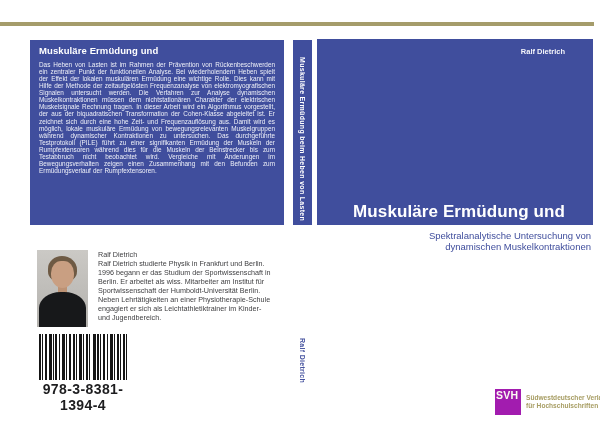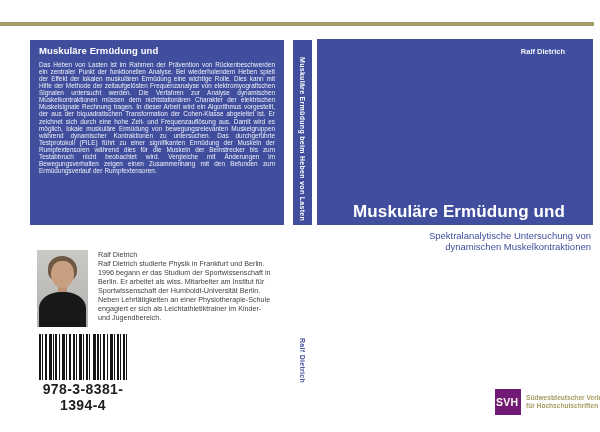--- a/index.html
+++ b/index.html
@@ -67,22 +67,22 @@
     font-size:17px; font-weight:bold; line-height:18.5px; color:#ffffff; letter-spacing:0.1px;
   }
   .subtitle {
     position:absolute; right:37px; top:231px; width:250px; text-align:right;
     font-size:9.5px; line-height:10.8px; color:#3f4d9c;
   }
 
   
   .publisher { position:absolute; left:495px; top:389px; width:100px; height:30px; }
   .logo-box {
-    position:absolute; left:0; top:0; width:26px; height:26px; background:#701a75;
-    display:flex; align-items:center;
+    position:absolute; left:0; top:0; width:26px; height:26px; background:#a21caf;
+    display:flex; align-items:flex-start;
   }
   .logo-text { font-size:10.5px; font-weight:bold; color:#fbfaf2; padding:0 0 1px 1px; letter-spacing:0.2px; }
   .publisher-name {
     position:absolute; left:31px; top:5px; font-size:6.6px; line-height:8.4px;
     font-weight:bold; color:#a79d63; white-space:nowrap;
   }
 </style>
 </head>
 <body>
 

